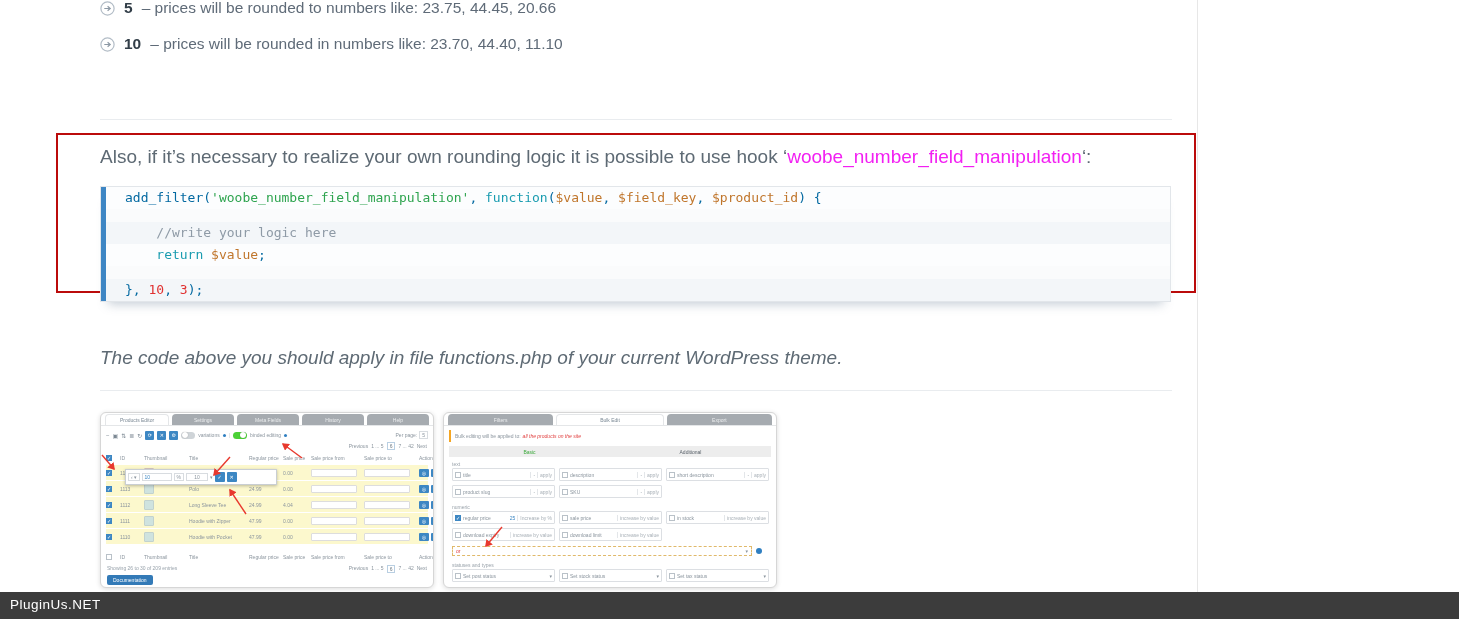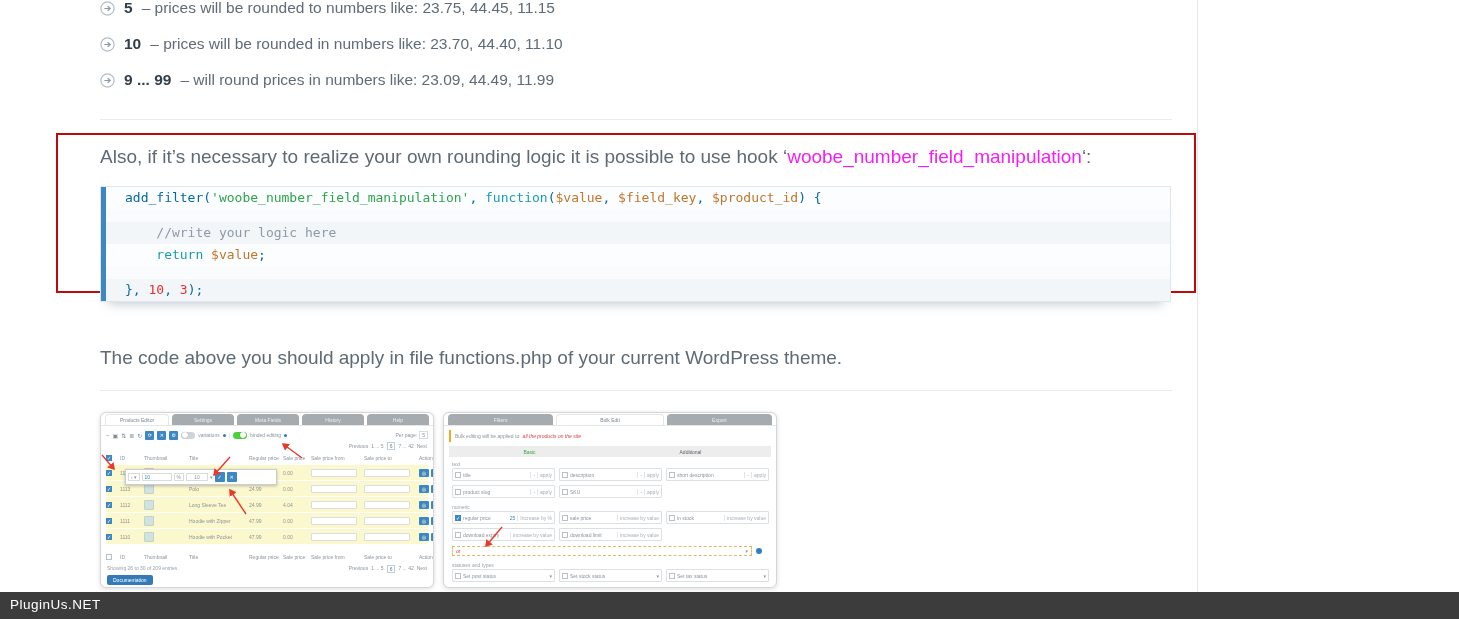--- a/index.html
+++ b/index.html
@@ -17,21 +17,21 @@
   .bicon { width:15px; height:15px; flex:0 0 15px; display:inline-flex; }
   .bullet b { color:#323e48; font-weight:bold; }
 
   .redbox { position:absolute; left:56px; top:133px; width:1140px; height:160px;
             border:2px solid #bb0b0b; }
 
   .para { position:absolute; left:100px; color:#5e6a74; font-size:19px; line-height:20px; white-space:nowrap; }
   #hook-para { top:147px; }
   #hook-para .hook-link { color:#f220f2; cursor:pointer; }
   #path-para { top:300px; } #path-para .code-path { font-style:italic; color:#525e68; }
-  #apply-para { top:348px; }
+  #apply-para { top:348px;font-style:italic; }
 
   
   .codeblock { position:absolute; left:100px; top:186px; width:1071px; background:#fafbfc;
                border:1px solid #e2e6ea; box-shadow:0 10px 10px -8px rgba(120,140,160,.45);
                font-family:"DejaVu Sans Mono", monospace; font-size:13px; }
   .codebar { position:absolute; left:0; top:0; width:5px; height:100%; background:#3e86c4; }
   .code-line { line-height:22px; padding-left:24px; white-space:pre; background:#fcfdfe; }
   .code-line.alt { background:#f3f6f9;margin-top:13px; }
   .tk-p { color:#0369a1; } .tk-s { color:#2ea44f;text-align:right; } .tk-k { color:#1a9cb0; }
   .tk-v { color:#c0762c; } .tk-c { color:#8e9aa6; } .tk-n { color:#e03131; }
@@ -131,44 +131,34 @@
   <div class="bullets">
 
       <div class="bullet">
         <span class="bicon">
           <svg width="15" height="15" viewBox="0 0 15 15">
             <circle cx="7.5" cy="7.5" r="6.6" fill="none" stroke="#b3bdc7" stroke-width="1.2"></circle>
             <path d="M4.3 7.5 H9.8 M7.6 5.2 L10.2 7.5 L7.6 9.8" fill="none" stroke="#8d99a5" stroke-width="1.2"></path>
           </svg>
         </span>
         <b>5</b>
-        <span>– prices will be rounded to numbers like: 23.75, 44.45, 11.15</span>
+        <span>– prices will be rounded to numbers like: 23.75, 44.45, 20.66</span>
       </div>
 
       <div class="bullet">
         <span class="bicon">
           <svg width="15" height="15" viewBox="0 0 15 15">
             <circle cx="7.5" cy="7.5" r="6.6" fill="none" stroke="#b3bdc7" stroke-width="1.2"></circle>
             <path d="M4.3 7.5 H9.8 M7.6 5.2 L10.2 7.5 L7.6 9.8" fill="none" stroke="#8d99a5" stroke-width="1.2"></path>
           </svg>
         </span>
         <b>10</b>
         <span>– prices will be rounded in numbers like: 23.70, 44.40, 11.10</span>
       </div>
 
-      <div class="bullet">
-        <span class="bicon">
-          <svg width="15" height="15" viewBox="0 0 15 15">
-            <circle cx="7.5" cy="7.5" r="6.6" fill="none" stroke="#b3bdc7" stroke-width="1.2"></circle>
-            <path d="M4.3 7.5 H9.8 M7.6 5.2 L10.2 7.5 L7.6 9.8" fill="none" stroke="#8d99a5" stroke-width="1.2"></path>
-          </svg>
-        </span>
-        <b>9 ... 99</b>
-        <span>– will round prices in numbers like: 23.09, 44.49, 11.99</span>
-      </div>
     </div>
 
   <div class="divider" id="divider-1"></div>
 
   <div class="redbox"></div>
 
   <div class="para" id="hook-para">
     <span>Also, if it’s necessary to realize your own rounding logic it is possible to use hook ‘</span><span class="hook-link">woobe_number_field_manipulation</span><span>‘:</span>
   </div>
 

